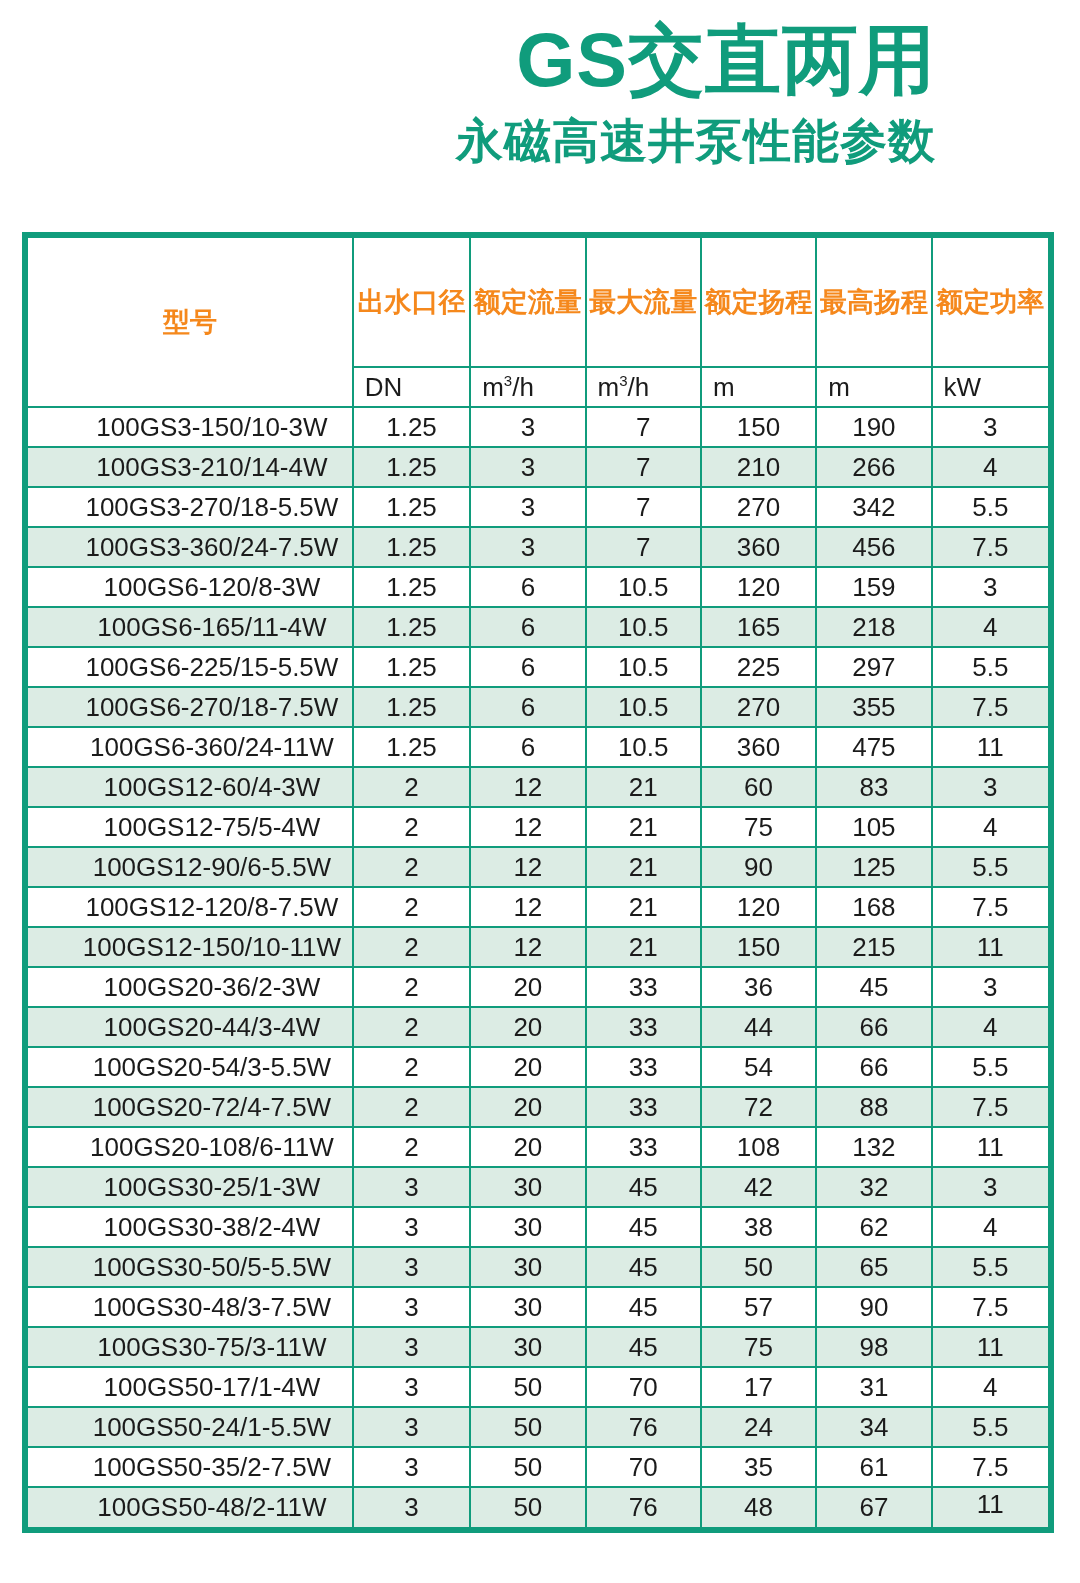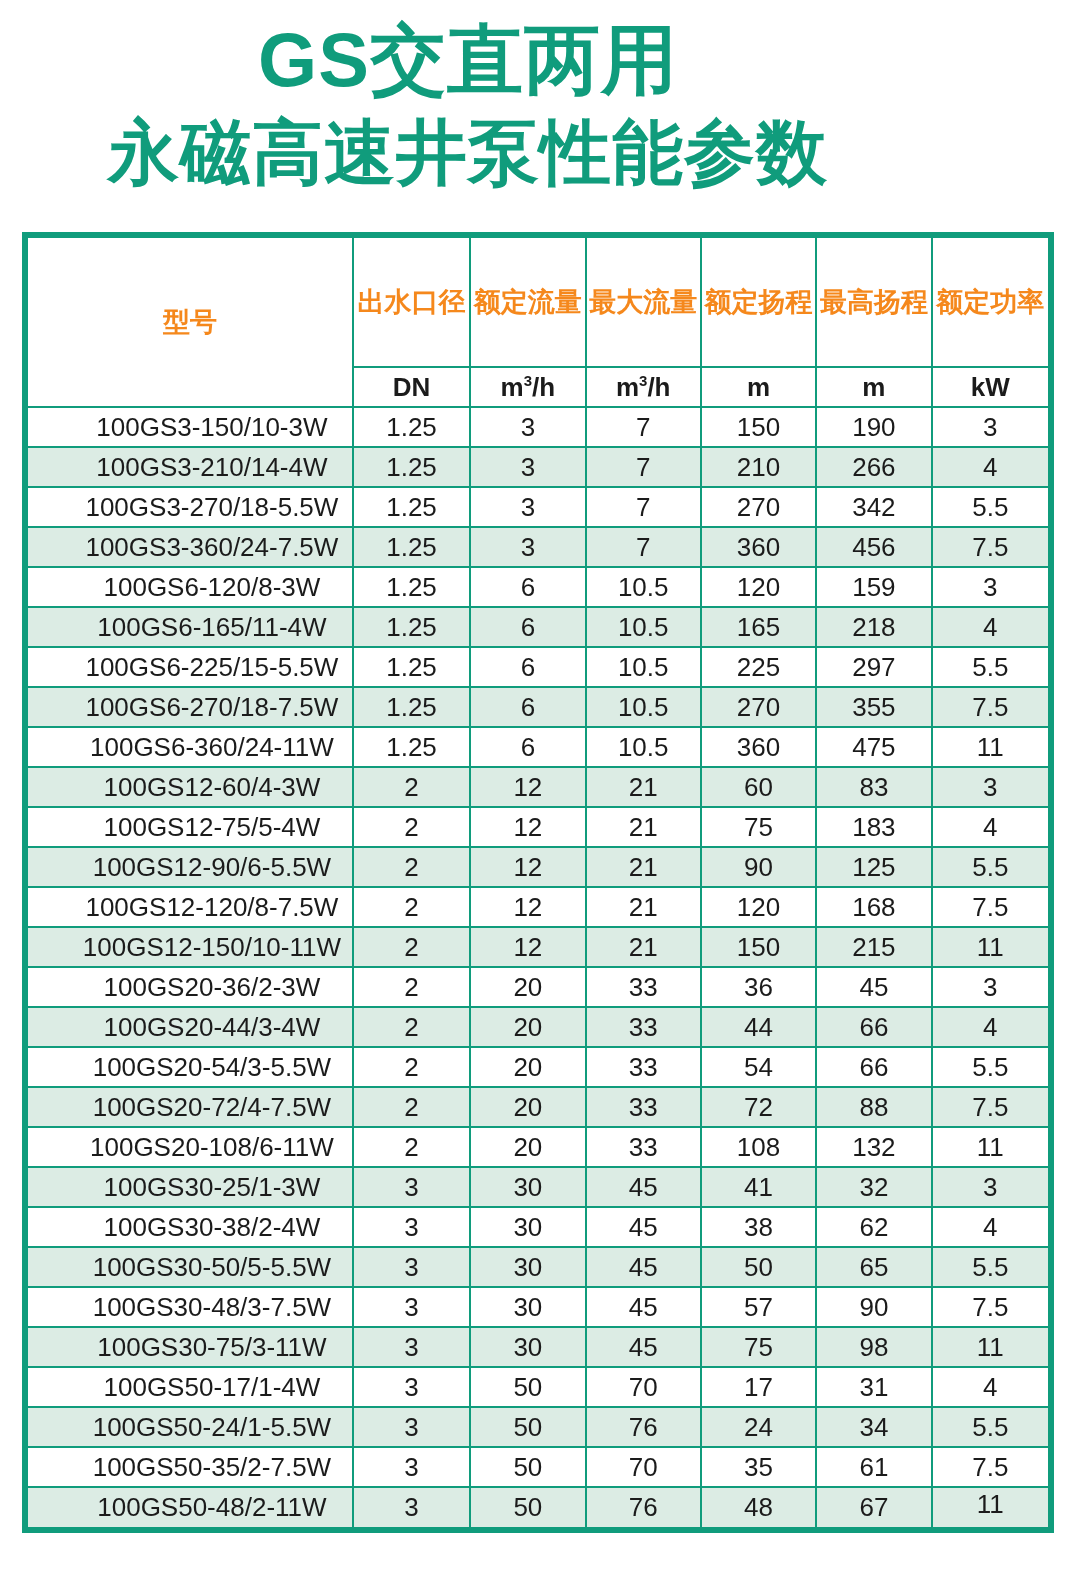--- a/index.html
+++ b/index.html
@@ -11,30 +11,30 @@
   *{margin:0;padding:0;box-sizing:content-box;}
   html,body{background:#ffffff;}
   body{
     width:1080px;height:1583px;
     font-family:"Liberation Sans", sans-serif;
     color:var(--ink);
     overflow:hidden;
   }
   .page{position:relative;width:1080px;height:1583px;background:#ffffff;}
 
-  .titles{position:absolute;top:0;left:0;width:936px;text-align:center;}
+  .titles{position:absolute;top:0;left:0;width:936px;text-align:right;}
   .title-line1{
     margin-top:20px;
     font-size:76px;font-weight:700;line-height:1.05;
     color:var(--green);
     letter-spacing:1px;
   }
   .title-line2{
     margin-top:16px;
-    font-size:71px;font-weight:700;line-height:1.05;
+    font-size:47px;font-weight:700;line-height:1.05;
     color:var(--green);
     letter-spacing:1px;
   }
 
   table.spec-table{
     position:absolute;left:22px;top:232px;
     width:1026px;
     table-layout:fixed;
     border-collapse:collapse;
     background:#ffffff;
@@ -49,23 +49,24 @@
     text-align:center;vertical-align:middle;
   }
   thead tr.hdr-row th{
     height:128px;
     font-size:27px;font-weight:700;color:var(--orange);
     text-align:center;vertical-align:middle;
     background:#ffffff;
   }
   thead tr.unit-row td{
     height:38px;
-    font-size:26px;font-weight:700;color:var(--ink);
-    text-align:center;vertical-align:middle;
+    font-size:26px;font-weight:400;color:var(--ink);
+    vertical-align:middle;
     background:#ffffff;
+    padding-left:11px;
   }
   thead tr.unit-row sup{
     font-size:15px;
     vertical-align:super;
     line-height:0;
   }
 
   tbody td{
     height:38px;
     font-size:26px;
@@ -214,21 +215,21 @@
           <td>60</td>
           <td>83</td>
           <td>3</td>
         </tr>
         <tr>
           <td class="model">100GS12-75/5-4W</td>
           <td>2</td>
           <td>12</td>
           <td>21</td>
           <td>75</td>
-          <td>183</td>
+          <td>105</td>
           <td>4</td>
         </tr>
         <tr class="alt">
           <td class="model">100GS12-90/6-5.5W</td>
           <td>2</td>
           <td>12</td>
           <td>21</td>
           <td>90</td>
           <td>125</td>
           <td>5.5</td>
@@ -294,21 +295,21 @@
           <td>33</td>
           <td>108</td>
           <td>132</td>
           <td>11</td>
         </tr>
         <tr class="alt">
           <td class="model">100GS30-25/1-3W</td>
           <td>3</td>
           <td>30</td>
           <td>45</td>
-          <td>41</td>
+          <td>42</td>
           <td>32</td>
           <td>3</td>
         </tr>
         <tr>
           <td class="model">100GS30-38/2-4W</td>
           <td>3</td>
           <td>30</td>
           <td>45</td>
           <td>38</td>
           <td>62</td>

